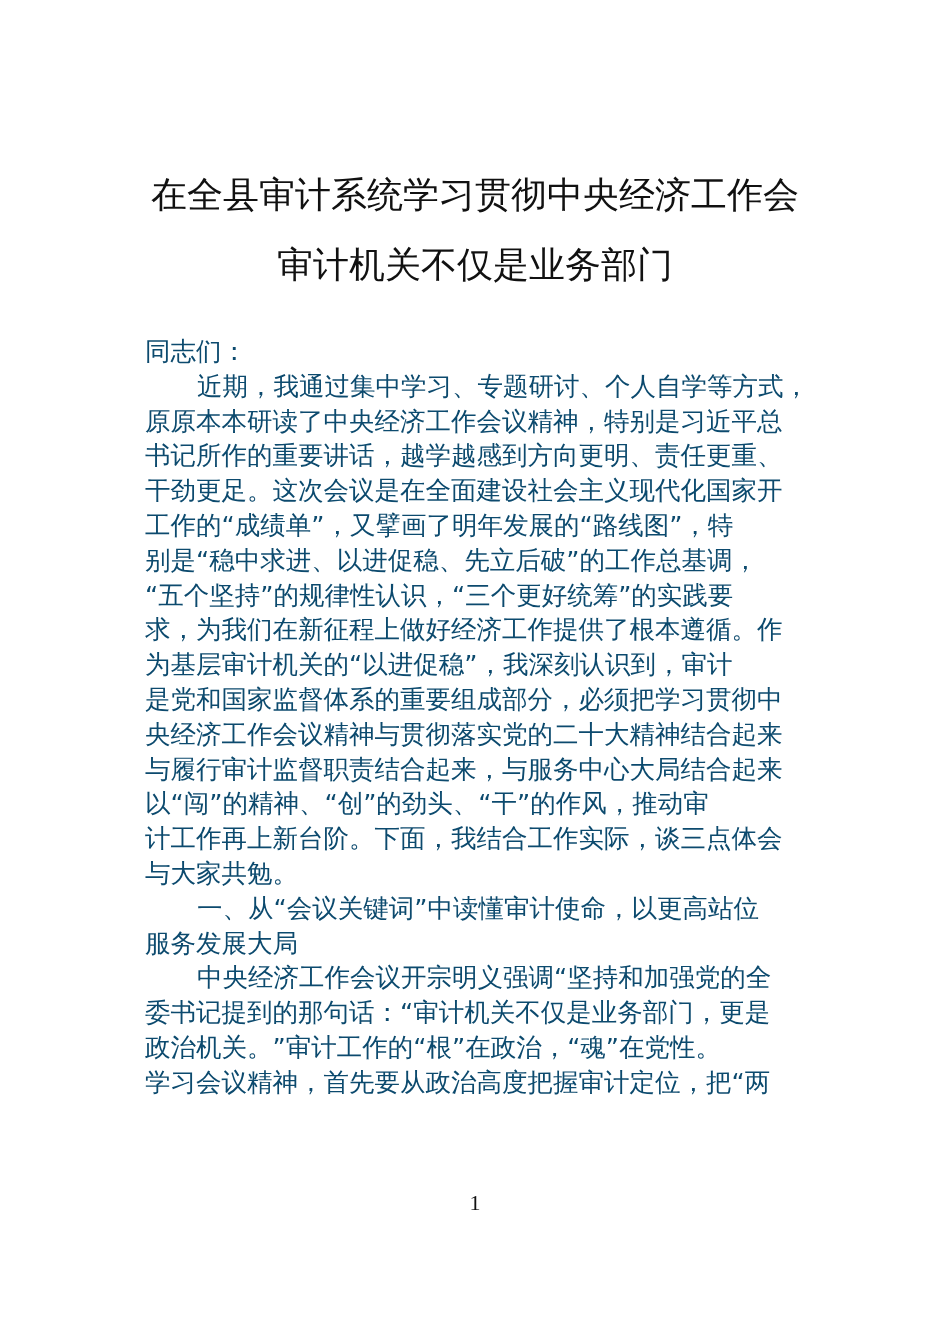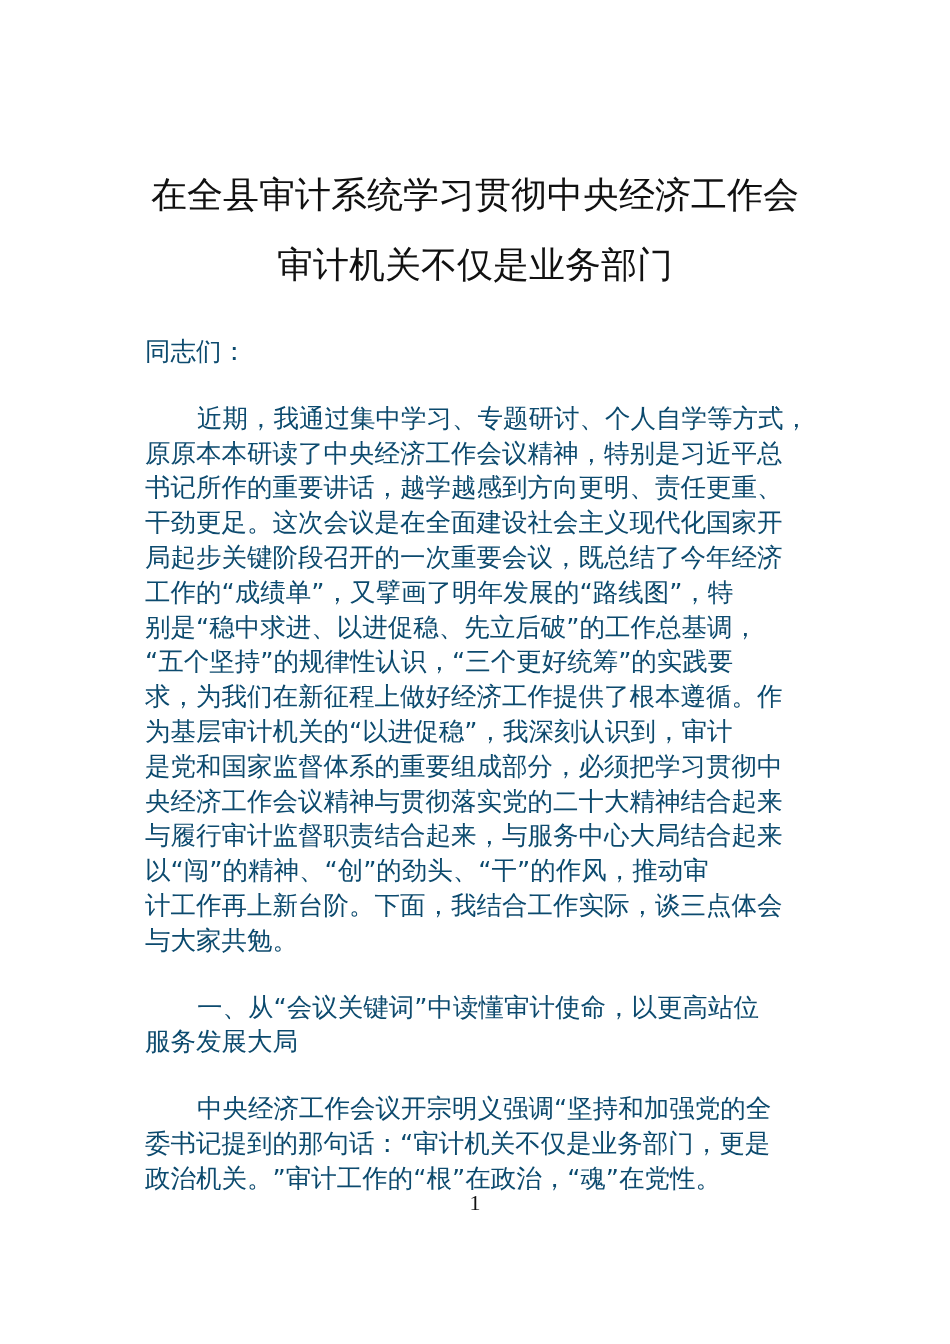--- a/index.html
+++ b/index.html
@@ -11,54 +11,54 @@
     letter-spacing: 0px; line-height: 70px;
   }
   .title1 { top: 160px; }
   .title2 { top: 230px; }
   .body {
     position: absolute; left: 145px; top: 334px; width: 680px;
     font-family: "DejaVu Sans", sans-serif; font-size: 25.5px; color: #0c4a6e;
     line-height: 34.8px;
   }
   .line { white-space: nowrap; height: 34.8px; }
-  .indent { padding-left: 52px; margin-top: 32px; }
+  .indent { padding-left: 52px; }
   .pageno {
     position: absolute; left: 0; width: 950px; top: 1190px; text-align: center;
     font-family: "Liberation Serif", serif; font-size: 22px; color: #111;
   }
 </style>
 </head>
 <body>
 
 <div class="page">
   <div class="title title1">在全县审计系统学习贯彻中央经济工作会</div>
   <div class="title title2">审计机关不仅是业务部门</div>
 
   <div class="body">
     <div class="line">同志们：</div>
     <div id="body-lines">
         <div class="line indent">近期，我通过集中学习、专题研讨、个人自学等方式，</div>
         <div class="line">原原本本研读了中央经济工作会议精神，特别是习近平总</div>
         <div class="line">书记所作的重要讲话，越学越感到方向更明、责任更重、</div>
         <div class="line">干劲更足。这次会议是在全面建设社会主义现代化国家开</div>
-        <div class="line">局起步关键阶段召开的一次重要会议，既总结了今年经济</div>
         <div class="line">工作的“成绩单”，又擘画了明年发展的“路线图”，特</div>
         <div class="line">别是“稳中求进、以进促稳、先立后破”的工作总基调，</div>
         <div class="line">“五个坚持”的规律性认识，“三个更好统筹”的实践要</div>
         <div class="line">求，为我们在新征程上做好经济工作提供了根本遵循。作</div>
         <div class="line">为基层审计机关的“以进促稳”，我深刻认识到，审计</div>
         <div class="line">是党和国家监督体系的重要组成部分，必须把学习贯彻中</div>
         <div class="line">央经济工作会议精神与贯彻落实党的二十大精神结合起来</div>
         <div class="line">与履行审计监督职责结合起来，与服务中心大局结合起来</div>
         <div class="line">以“闯”的精神、“创”的劲头、“干”的作风，推动审</div>
         <div class="line">计工作再上新台阶。下面，我结合工作实际，谈三点体会</div>
         <div class="line">与大家共勉。</div>
         <div class="line indent">一、从“会议关键词”中读懂审计使命，以更高站位</div>
         <div class="line">服务发展大局</div>
         <div class="line indent">中央经济工作会议开宗明义强调“坚持和加强党的全</div>
         <div class="line">委书记提到的那句话：“审计机关不仅是业务部门，更是</div>
         <div class="line">政治机关。”审计工作的“根”在政治，“魂”在党性。</div>
+        <div class="line">学习会议精神，首先要从政治高度把握审计定位，把“两</div>
       </div>
   </div>
 
   <div class="pageno">1</div>
 </div>
 
 </body></html>

